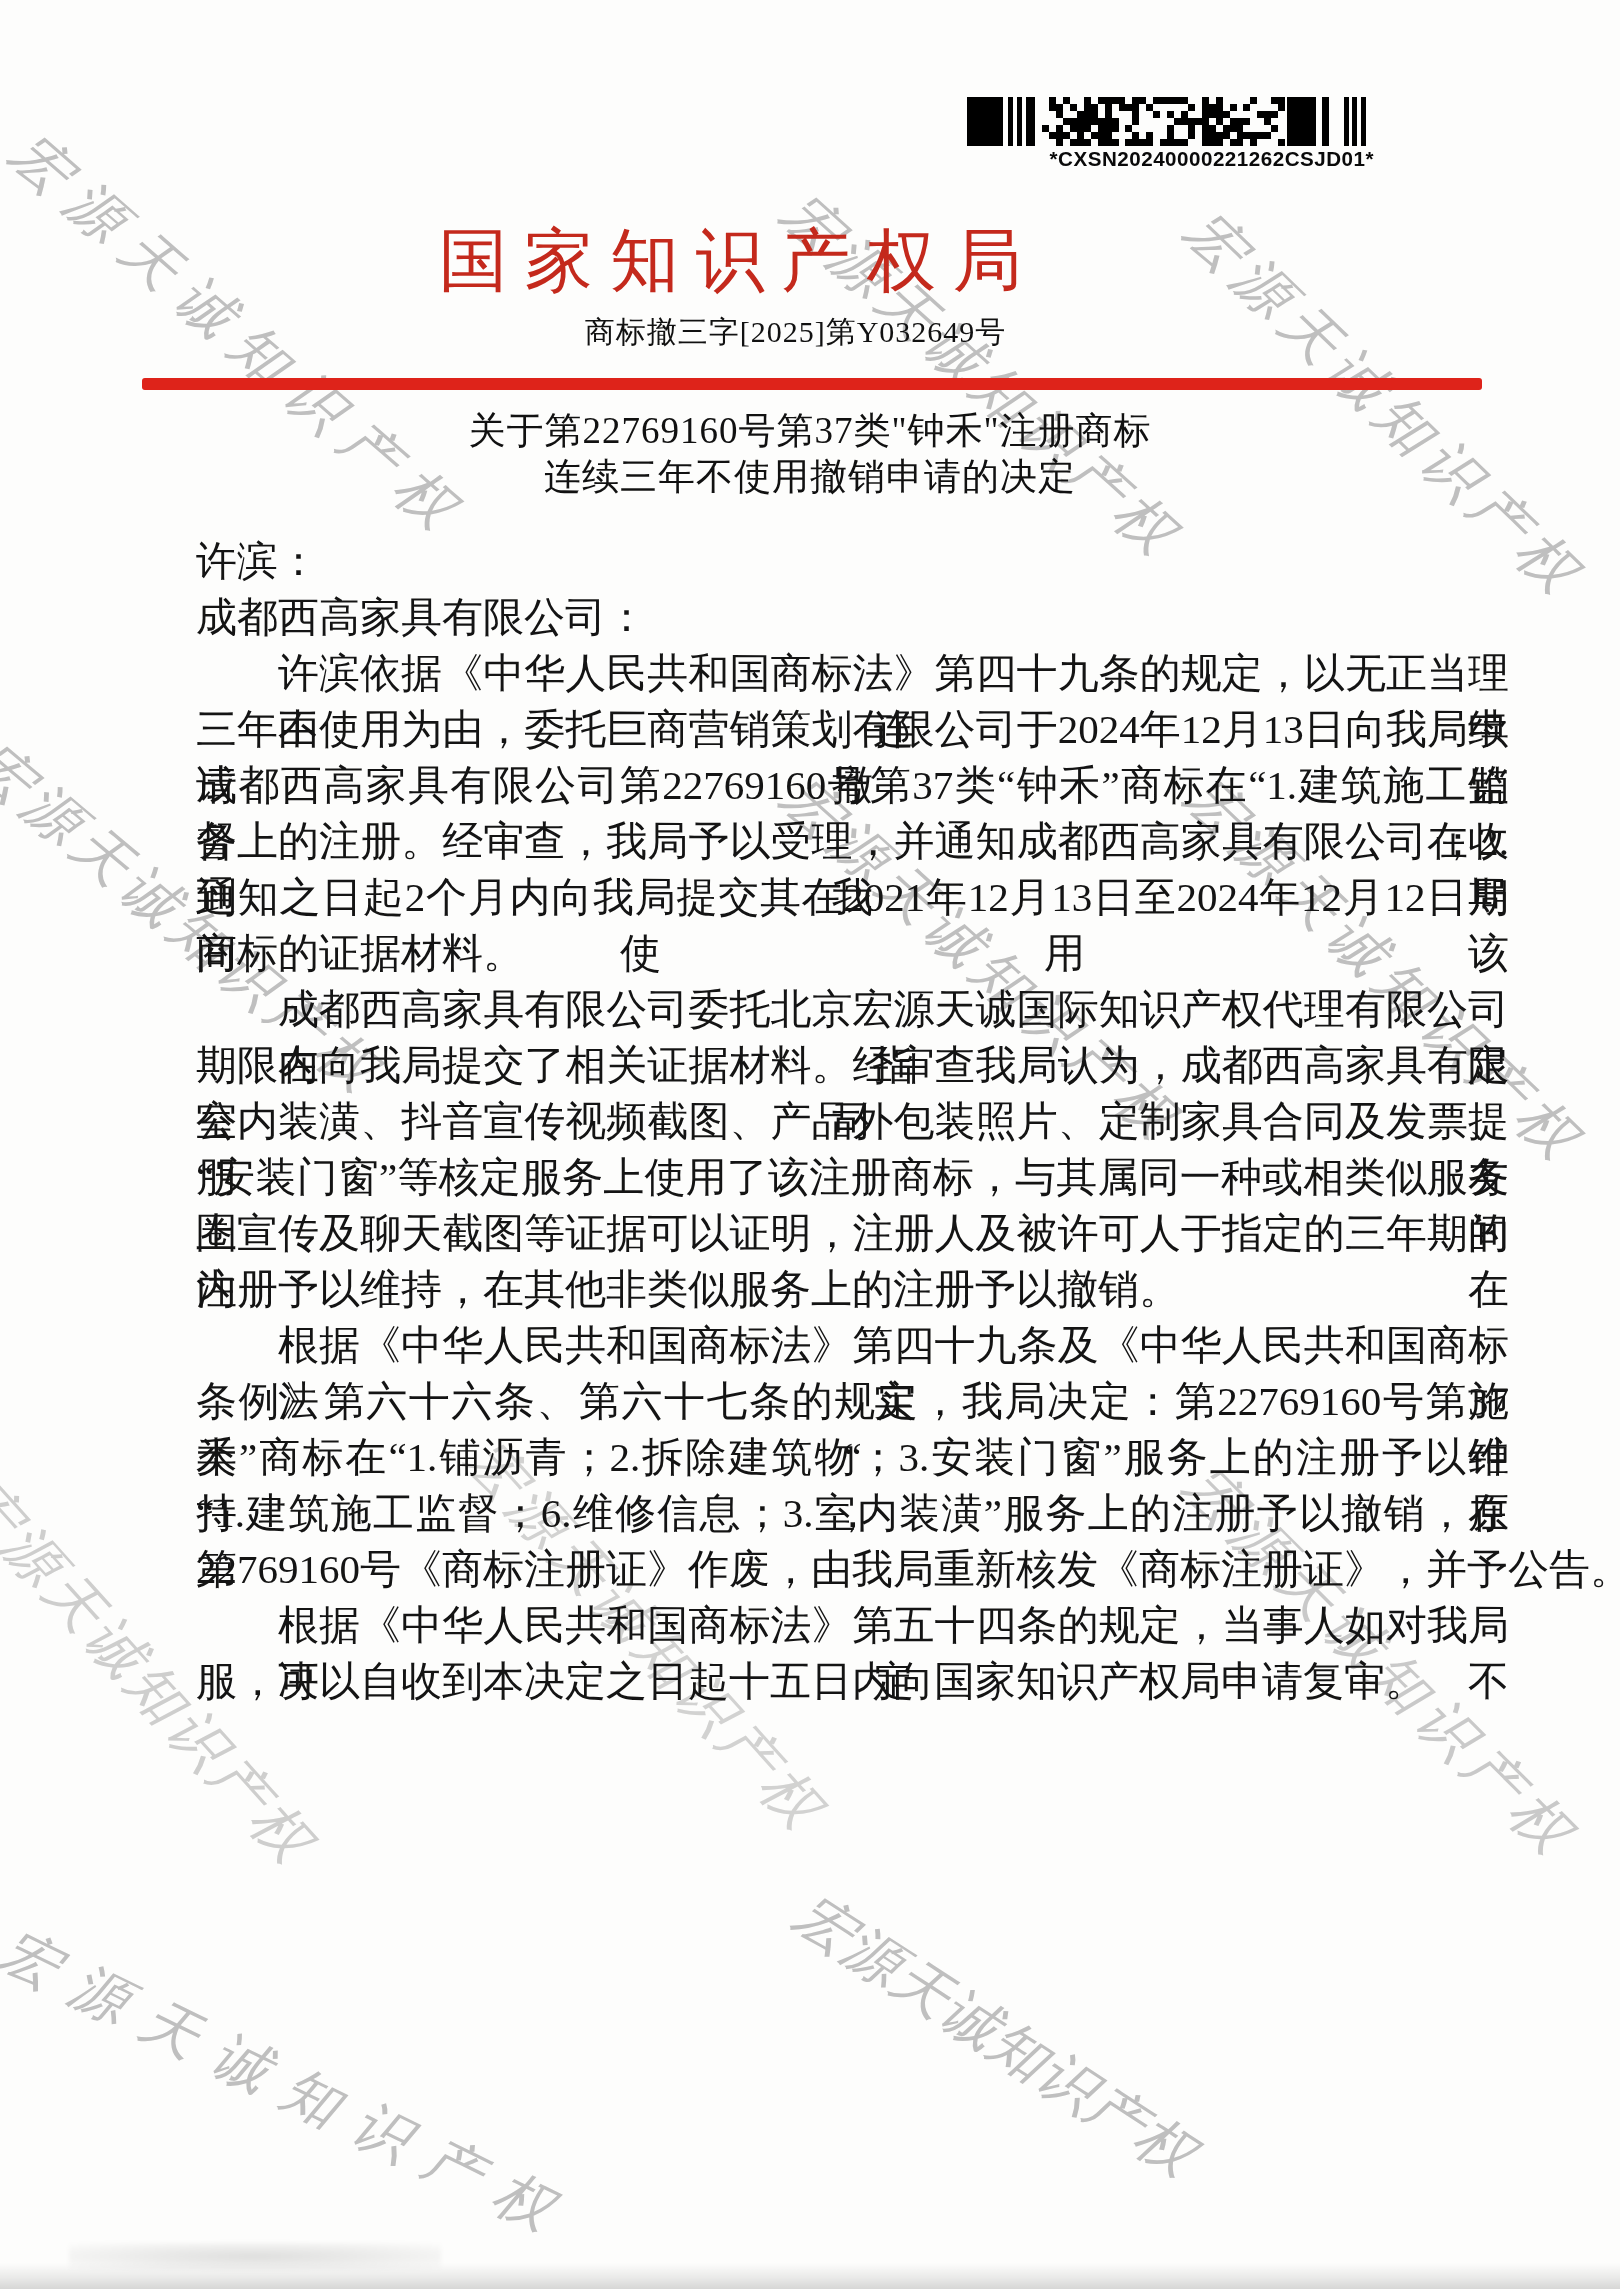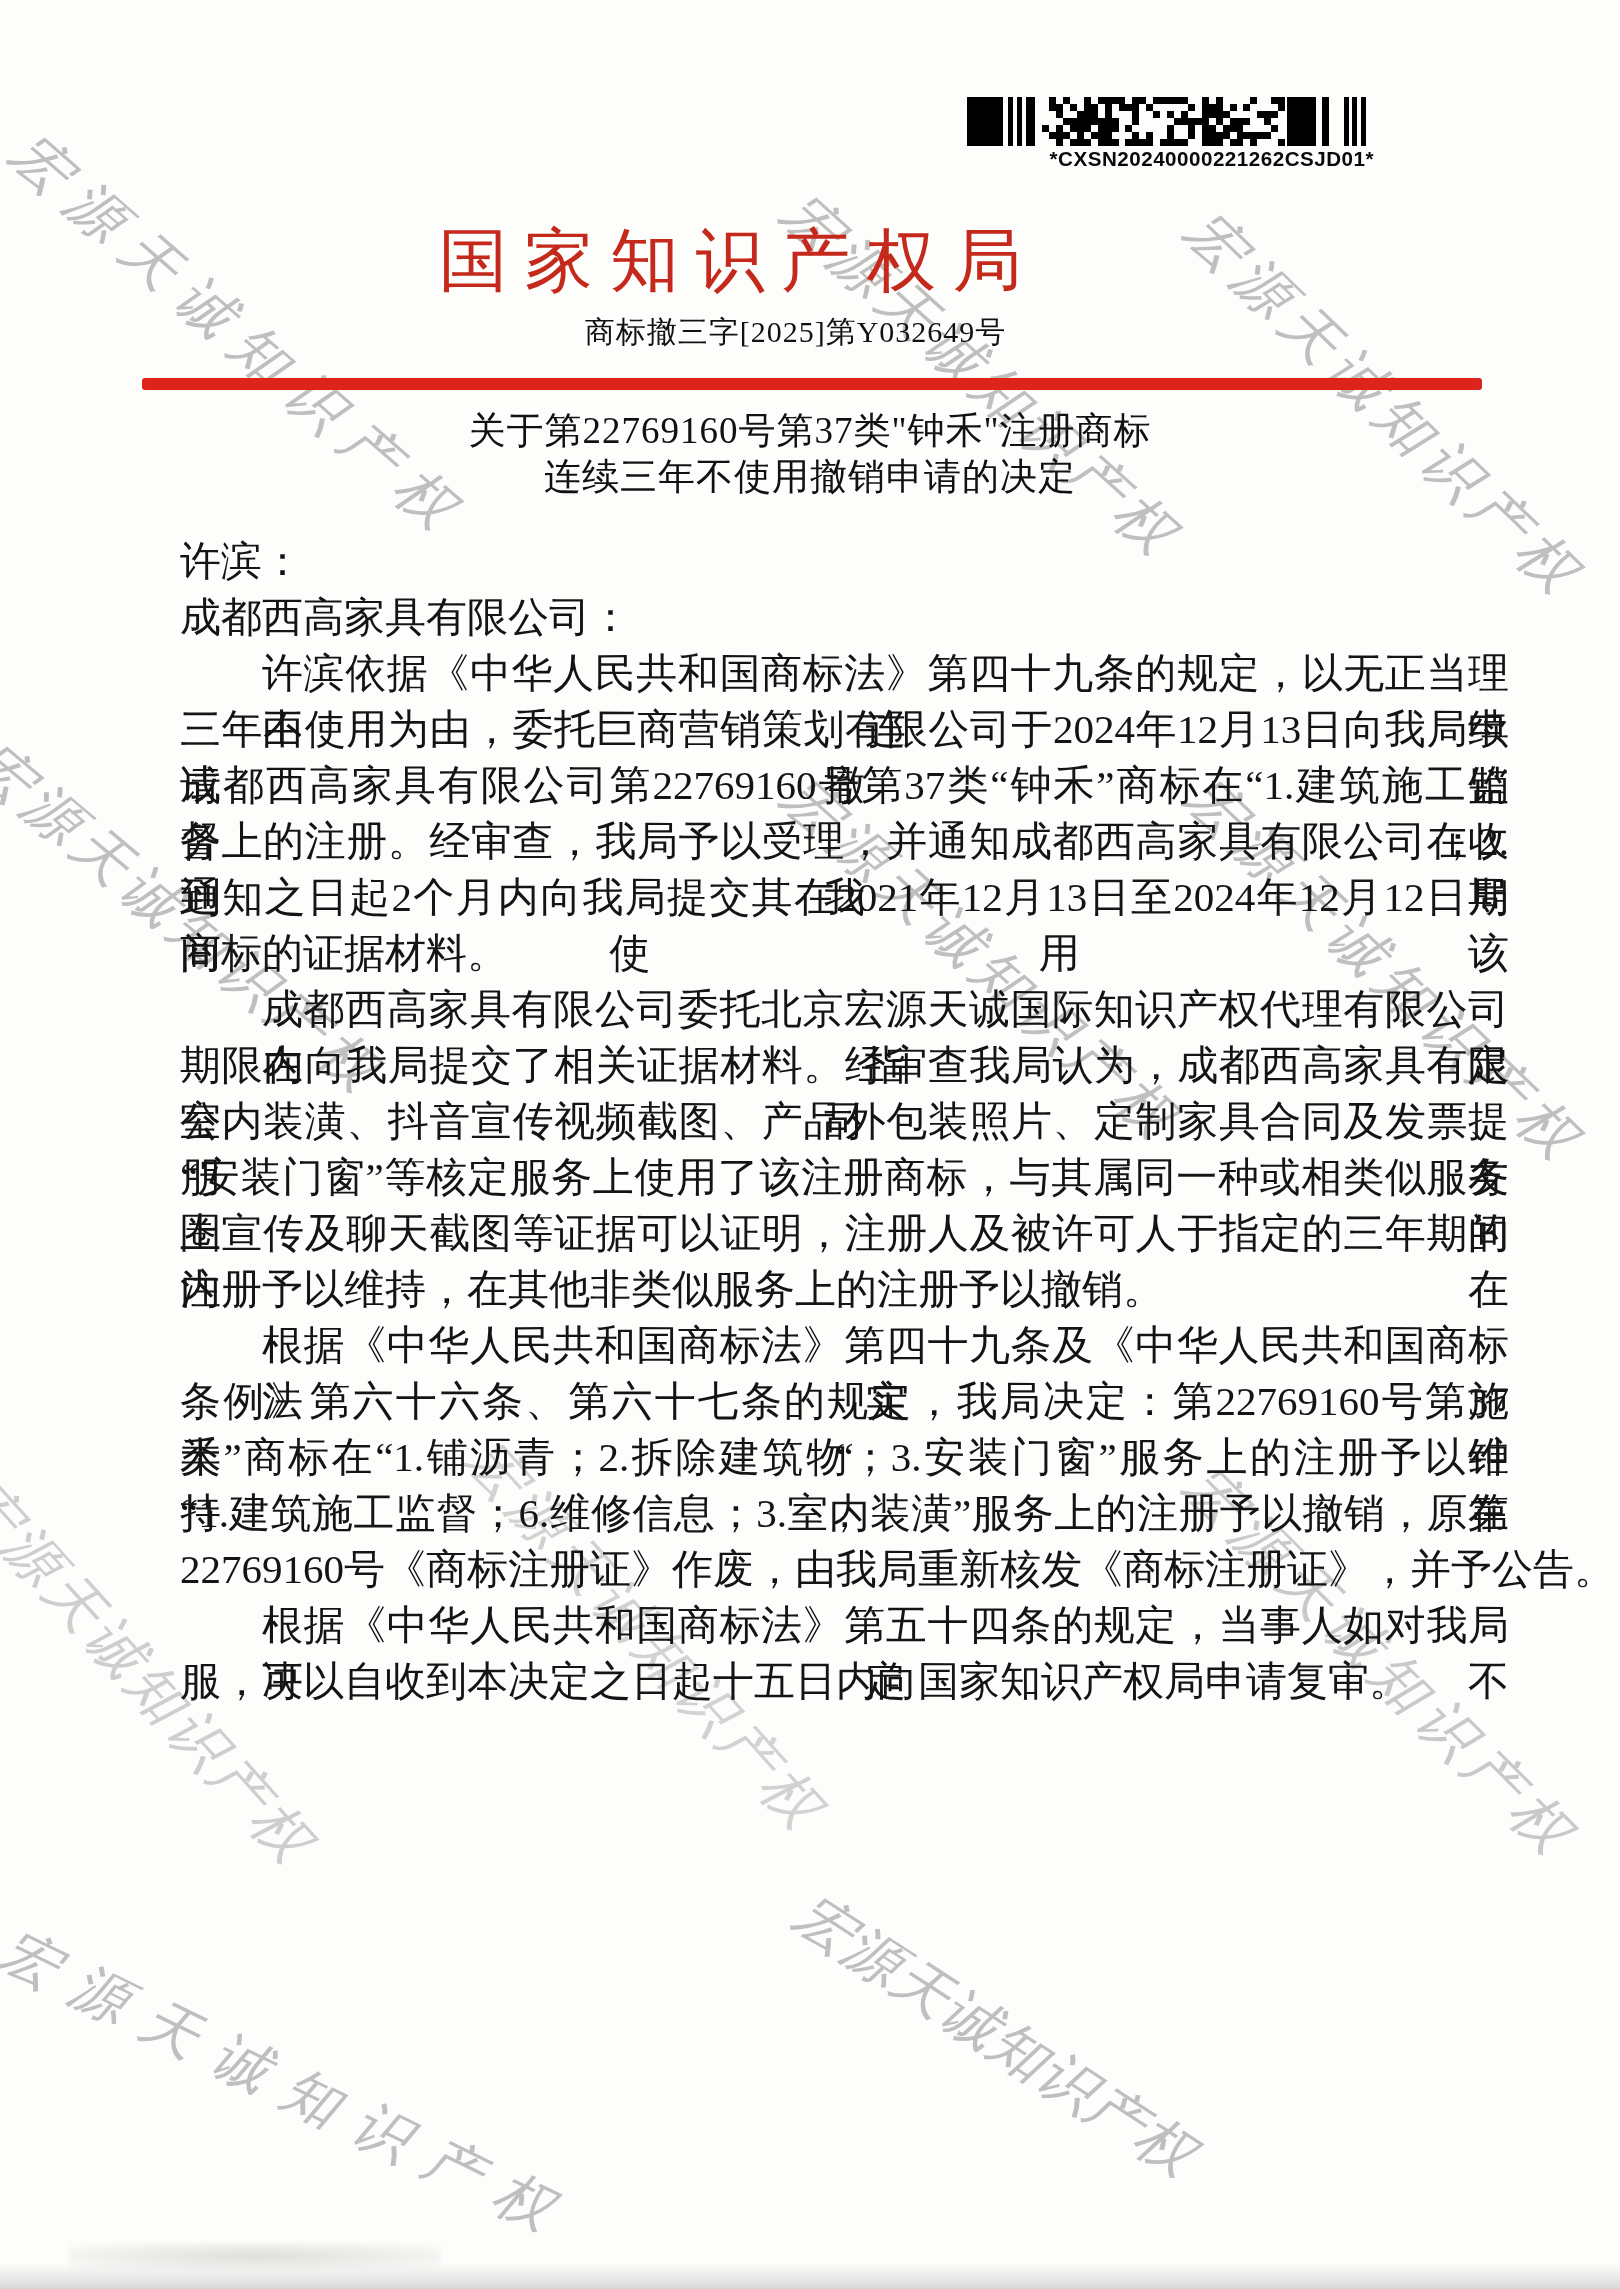--- a/index.html
+++ b/index.html
@@ -89,20 +89,21 @@
   
   .body-text{
     position:absolute;left:180px;top:533px;width:1329px;
     font-size:41px;
     color:#141414;
   }
   .bline{
     height:56px;line-height:56px;
     white-space:nowrap;
     box-sizing:border-box;
+    margin-left:16px;
   }
   .bline.just{
     white-space:normal;
     text-align:justify;
     text-align-last:justify;
   }
   .bline.left{text-align:left;}
   .bline.ind{padding-left:82px;}
   
   .bottom-band{

